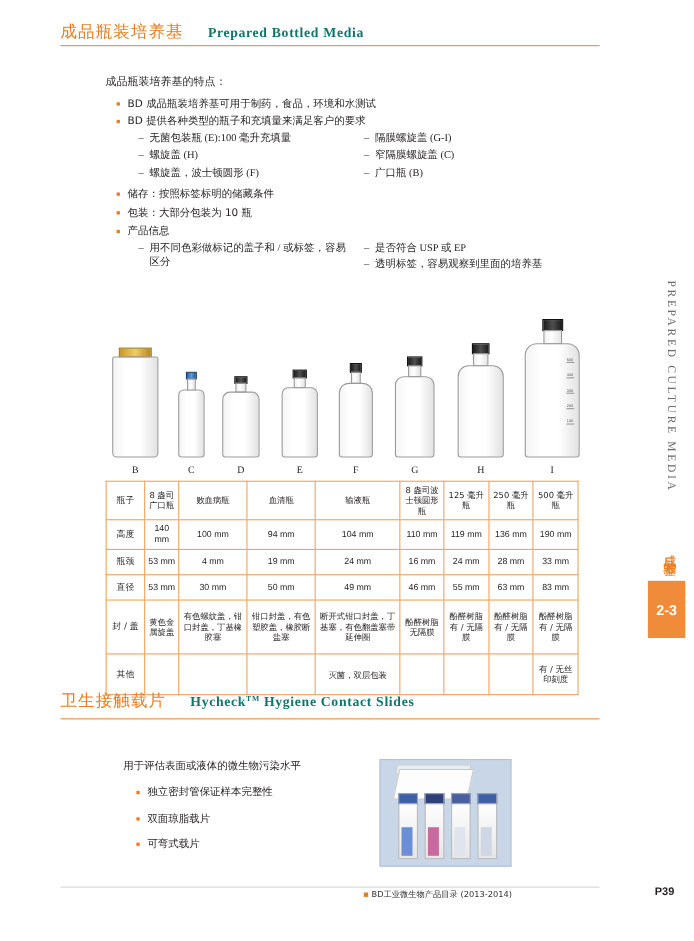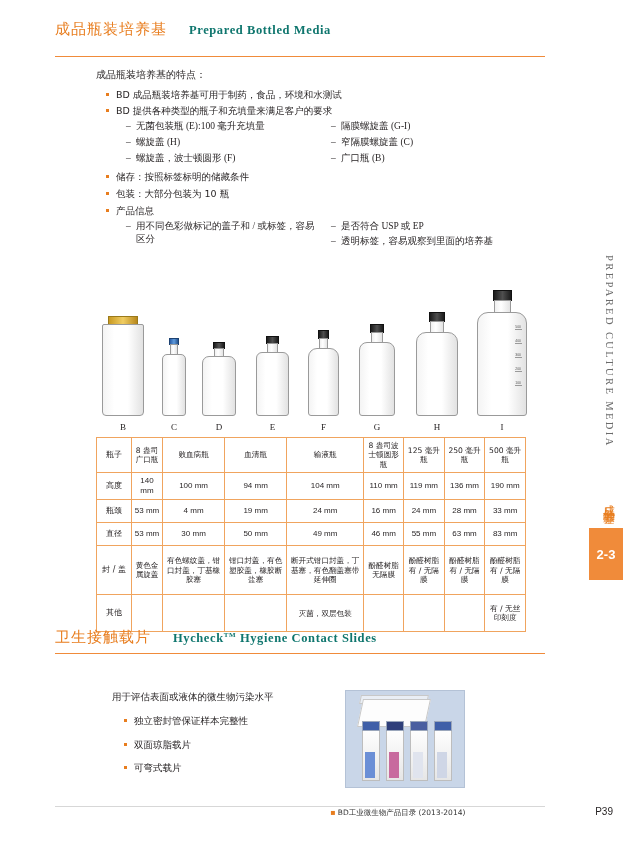--- a/index.html
+++ b/index.html
@@ -21,21 +21,21 @@
     width: 631px; height: 855px;
   }
 
   
   .section-header {
     position: absolute;
     left: 55px;
     top: 20px;
     width: 490px;
     border-bottom: 1.5px solid #f08b3a;
-    padding-bottom: 17px;
+    padding-bottom: 2px;
     display: flex;
     align-items: baseline;
     gap: 22px;
   }
   .sec-cn {
     font-size: 15px;
     color: #e87d1e;
     letter-spacing: 1px;
     font-family: "DejaVu Sans", sans-serif;
   }
@@ -335,21 +335,21 @@
   }
   .footer-text .dot {
     color: #e87d1e;
     font-size: 8px;
   }
   .page-num {
     position: absolute;
     right: 18px;
     top: 806px;
     font-size: 10px;
-    font-weight: normal;
+    font-weight: bold;
     font-family: "Liberation Sans", sans-serif;
     color: #231f20;
   }
 </style>
 </head>
 <body>
 
 <div class="page">
 
   <div class="section-header">

